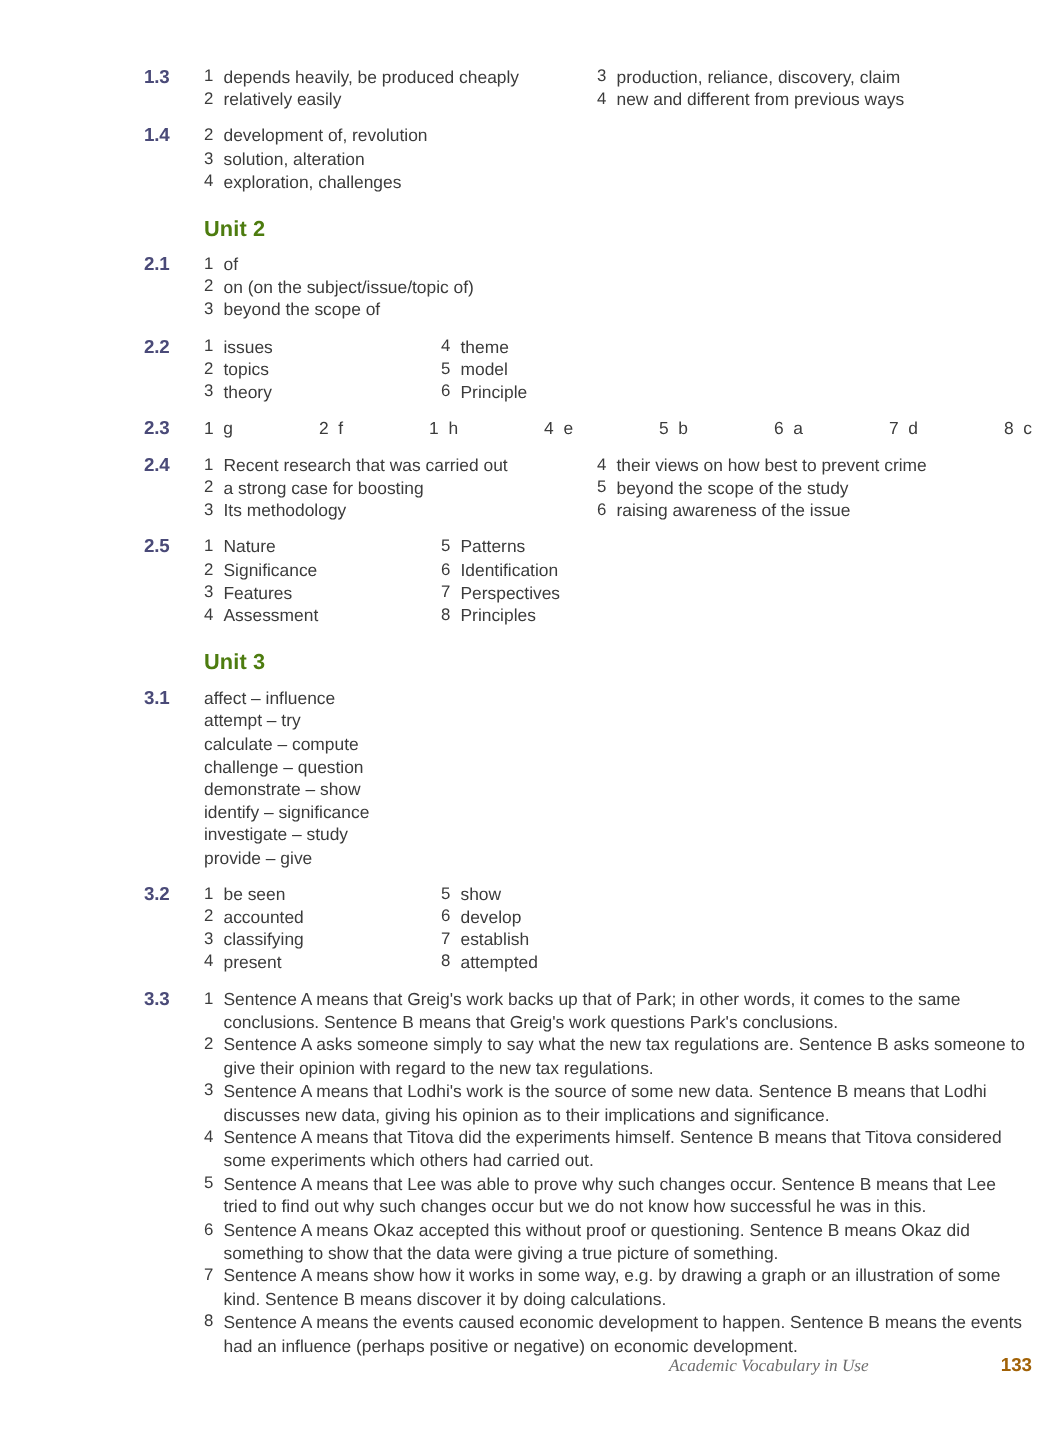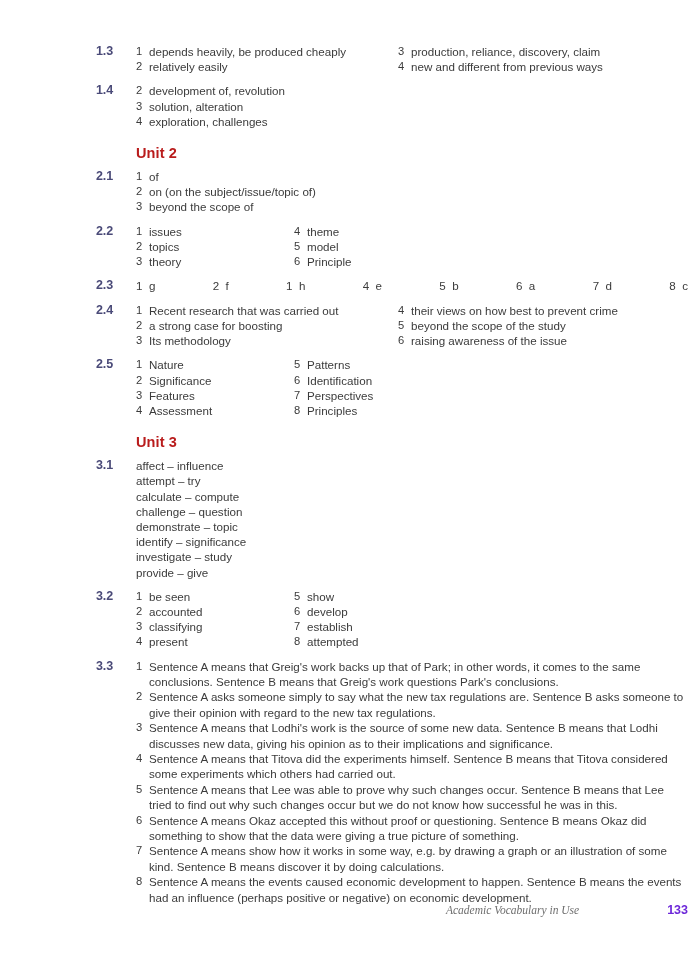--- a/index.html
+++ b/index.html
@@ -56,21 +56,21 @@
   .unit-head {
     display: flex;
     align-items: flex-start;
     margin-top: 16px;
     margin-bottom: 7px;
   }
   .unit-head .spacer { flex: 0 0 40px; }
   .unit-title {
     font-weight: bold;
     font-size: 14.5px;
-    color: #b91c1c;
+    color: #4d7c0f;
     line-height: 17px;
     letter-spacing: 0.1px;
   }
 
   
   .ans-cols {
     display: flex;
     align-items: flex-start;
   }
   .col {
@@ -147,21 +147,21 @@
   .footer-title {
     font-family: "Liberation Serif", serif;
     font-style: italic;
     font-size: 11.5px;
     color: #6d6d6d;
     margin-right: 88px;
   }
   .footer-page {
     font-weight: bold;
     font-size: 12.5px;
-    color: #6d28d9;
+    color: #a16207;
   }
 </style>
 </head>
 <body>
 
 <div class="page">
   <div class="content">
 
     <div class="sec">
       <div class="sec-num">1.3</div>
@@ -370,21 +370,21 @@
     </div>
 
     <div class="sec">
       <div class="sec-num">3.1</div>
       <div class="sec-body">
         <div class="plain">
           <div>affect – influence</div>
           <div>attempt – try</div>
           <div>calculate – compute</div>
           <div>challenge – question</div>
-          <div>demonstrate – topic</div>
+          <div>demonstrate – show</div>
           <div>identify – significance</div>
           <div>investigate – study</div>
           <div>provide – give</div>
         </div>
       </div>
     </div>
 
     <div class="sec">
       <div class="sec-num">3.2</div>
       <div class="sec-body">

